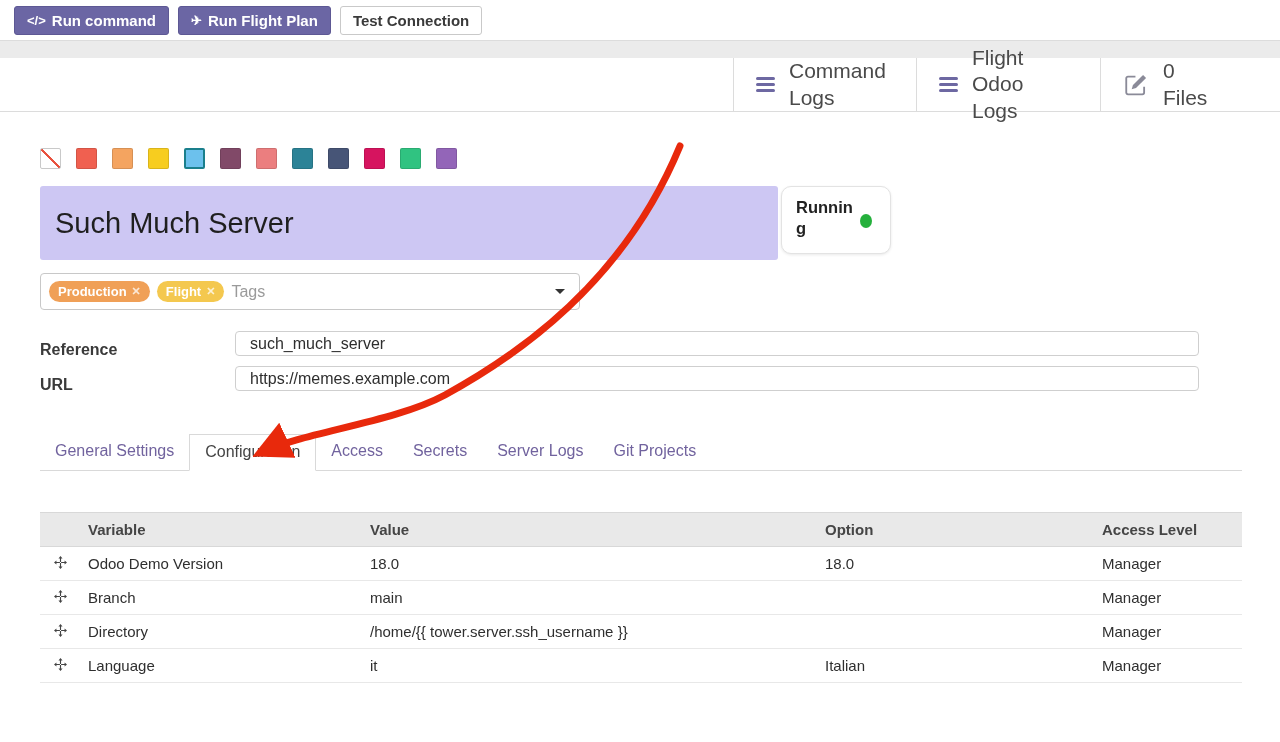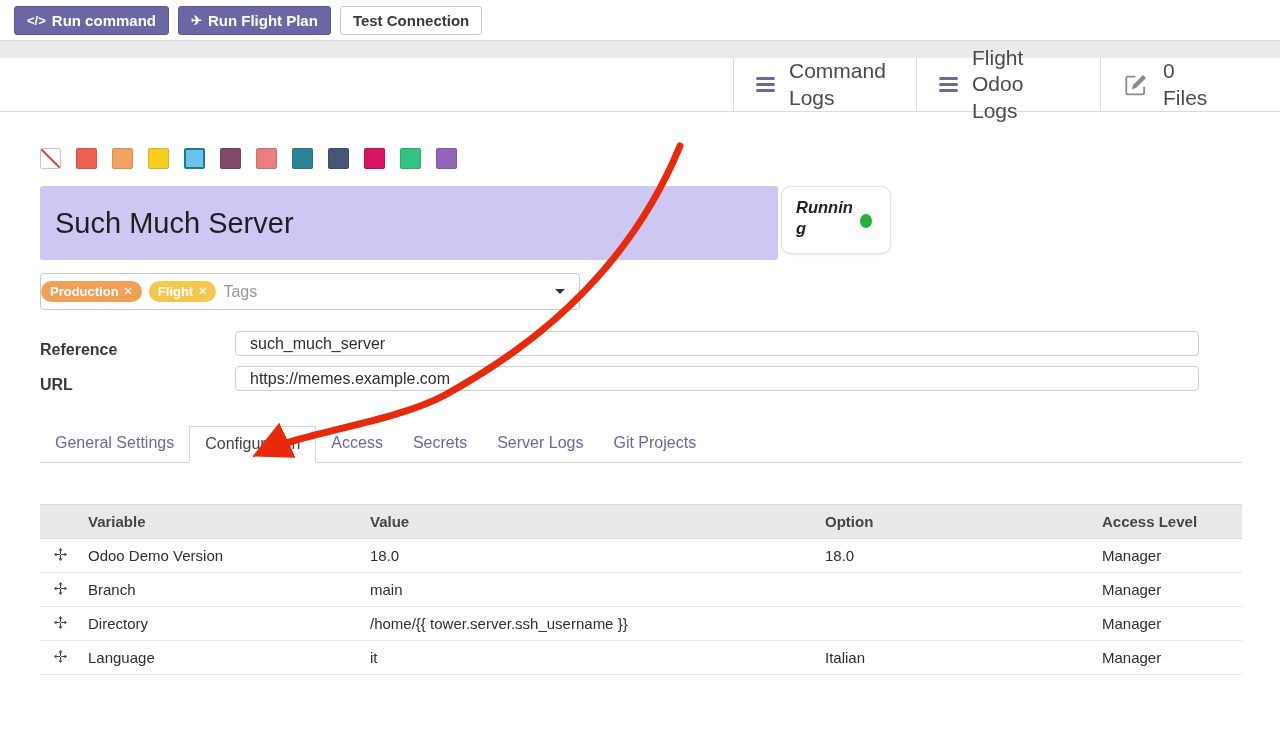--- a/index.html
+++ b/index.html
@@ -35,39 +35,39 @@
   .swatch.none { background:
       linear-gradient(to top right, transparent 45%, #e8523f 45%, #e8523f 55%, transparent 55%), #fff;
       border:1px solid #c9c9c9; }
   .swatch.selected { border:2px solid #1a7f8c; }
 
   .record-row { margin-top:17px; display:flex; align-items:flex-start; }
   .record-name { width:738px; height:74px; background:#cdc7f3; border-radius:3px;
     display:flex; align-items:center; padding:0 15px; font-size:29px; color:#1f1f1f; cursor:text; }
   .status-card { margin-left:3px; width:110px; border:1px solid #e3e3e3; border-radius:10px; background:#fff;
     box-shadow:0 1px 3px rgba(0,0,0,.09); padding:10px 12px 13px 14px; display:flex; gap:6px; }
-  .status-label { width:58px; font-weight:700; font-size:16.5px; line-height:1.3; word-break:break-all; color:#222;font-style:italic; }
+  .status-label { width:58px; font-weight:700; font-size:16.5px; line-height:1.3; word-break:break-all; color:#222; }
   .status-dot { width:12px; height:14px; border-radius:50%; margin-top:17px; flex:0 0 auto; }
 
   .tags-box { margin-top:13px; width:540px; height:37px; border:1px solid #c8c8c8; border-radius:4px;
-    display:flex; align-items:center; gap:7px; padding:0 14px 0 0; cursor:text; }
+    display:flex; align-items:center; gap:7px; padding:0 14px 0 8px; cursor:text; }
   .tag-pill { color:#fff; font-size:13px; font-weight:700; padding:3px 9px; border-radius:11px;
     display:inline-flex; align-items:center; gap:5px; white-space:nowrap; }
   .tag-x { opacity:.75; font-size:11px; cursor:pointer; }
   .tags-placeholder { color:#9a9a9a; font-size:16px; }
   .tags-caret { margin-left:auto; width:0; height:0; border-left:5px solid transparent;
     border-right:5px solid transparent; border-top:5px solid #333; cursor:pointer; }
 
   .field-rows { margin-top:21px; }
   .field-row { display:flex; margin-bottom:7px; }
   .field-label { width:195px; padding-top:10px; font-weight:700; font-size:16px; color:#3a3a3a; }
   .field-input { flex:1; margin-right:43px; height:25px; border:1px solid #cfcfcf; border-radius:4px;
     padding:0 14px; font-size:16px; color:#2e2e2e; font-family:inherit; background:#fff; }
 
-  .tabs { margin-top:32px; border-bottom:1px solid #d9d9d9; display:flex; }
+  .tabs { margin-top:40px; border-bottom:1px solid #d9d9d9; display:flex; }
   .tab { padding:8px 15px 9px; font-size:16px; color:#71639e; margin-bottom:-1px; cursor:pointer; white-space:nowrap; }
   .tab.active { background:#fff; color:#444; border:1px solid #d9d9d9; border-bottom:1px solid #fff; }
 
   .table-wrap { margin-top:41px; }
   table { width:100%; border-collapse:collapse; font-size:15px; table-layout:fixed; }
   col.c-handle { width:40px; } col.c-var { width:282px; } col.c-val { width:455px; }
   col.c-opt { width:277px; } col.c-acc { width:148px; }
   thead th { background:#e9e9e9; font-weight:700; color:#454545; text-align:left; height:34px;
     padding:0 8px; border-top:1px solid #d8d8d8; border-bottom:1px solid #d8d8d8; }
   tbody td { height:34px; padding:0 8px; border-bottom:1px solid #e8e8e8; color:#2f2f2f;

